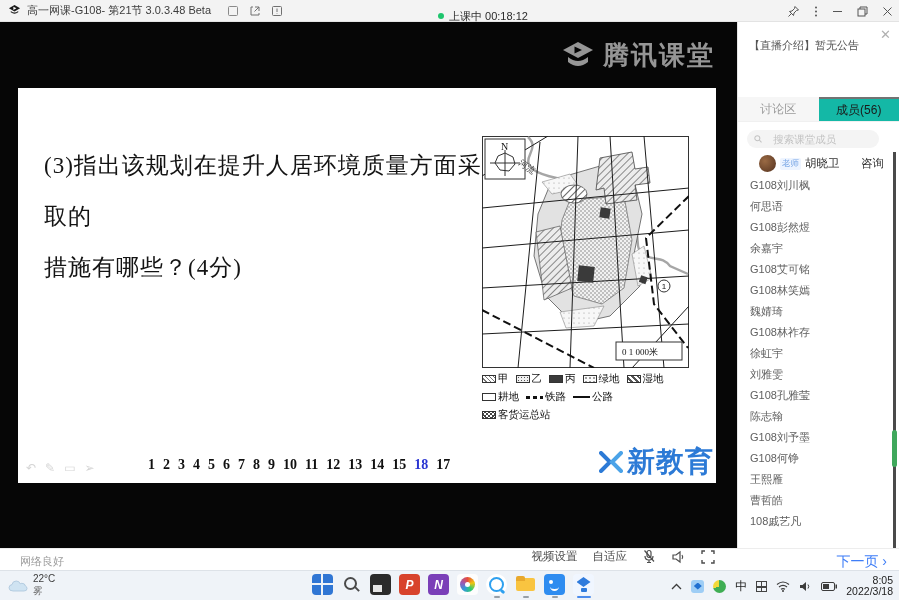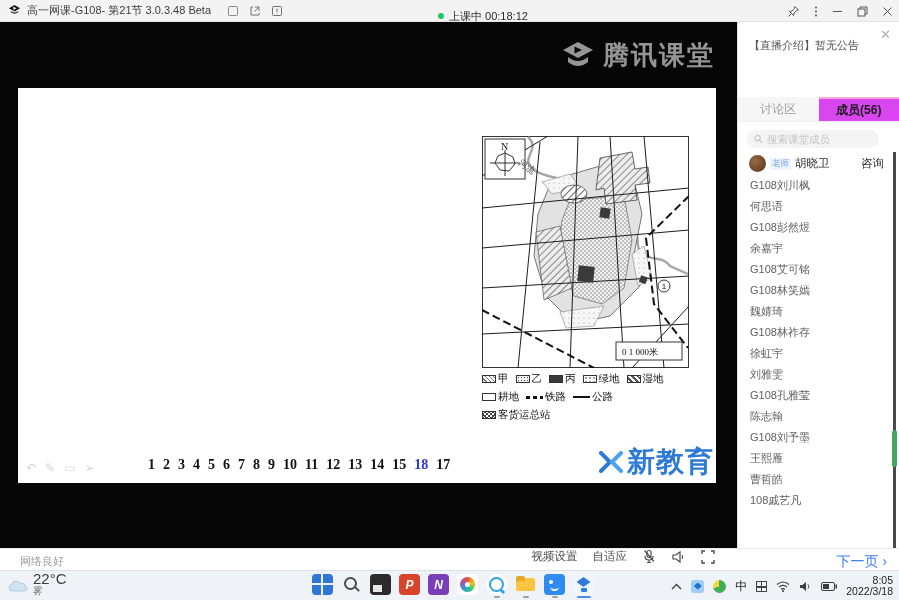--- a/index.html
+++ b/index.html
@@ -49,46 +49,46 @@
   .sw-road { width:17px; height:2px; border:none; background:#111; }
   .sw-cross { background-image:repeating-linear-gradient(45deg,transparent 0 2px,#444 2px 3px),repeating-linear-gradient(-45deg,transparent 0 2px,#444 2px 3px); }
 
   
   .sidebar { position:absolute; left:737px; top:22px; width:162px; height:526px; background:#fff; border-left:1px solid #e5e5e5; overflow:hidden; }
   .sb-close { position:absolute; top:5px; right:8px; color:#b0b0b0; font-size:13px; cursor:default; }
   .announce { position:absolute; left:11px; top:16px; font-size:11px; color:#555; }
   .tabs { position:absolute; left:0; top:75px; width:100%; height:25px; display:flex; border-bottom:1px solid #f0f0f0; }
   .tab { flex:1; display:flex; align-items:center; justify-content:center; font-size:12px; }
   .tab.inactive { background:#f6f6f6; color:#9a9a9a; }
-  .tab.active { background:#d946ef; color:#1a1a1a; font-weight:bold; border-top:2px solid #f9a8d4; }
-  .searchbox { position:absolute; left:9px; top:108px; width:132px; height:18px; background:#f4f4f4; border-radius:10px; display:flex; align-items:center; padding:0 7px; gap:4px; }
+  .tab.active { background:#14b8a6; color:#1a1a1a; font-weight:normal; border-top:2px solid #737373; }
+  .searchbox { position:absolute; left:9px; top:108px; width:132px; height:18px; background:#f4f4f4; border-radius:10px; display:flex; align-items:center; padding:0 7px; gap:11px; }
   .searchbox input { border:none; outline:none; background:transparent; font-size:10.5px; color:#666; width:100%; }
   .searchbox input::placeholder { color:#c2c2c2; }
   .memberlist { position:absolute; left:0; top:130px; width:150px; bottom:0; overflow:hidden; }
-  .teacher-row { display:flex; align-items:center; gap:4px; height:23px; padding-left:11px; position:relative; }
+  .teacher-row { display:flex; align-items:center; gap:4px; height:23px; padding-left:11px; position:relative;margin-left:10px; }
   .avatar { width:17px; height:17px; border-radius:50%; background:radial-gradient(circle at 35% 35%,#9a6a44,#54321e); flex:0 0 auto; }
   .t-badge { font-size:8.5px; color:#7aa7e6; background:#edf4ff; border-radius:2px; padding:0 2px; }
   .t-name { font-size:11.5px; color:#333; }
   .consult { position:absolute; right:4px; font-size:11.5px; color:#333; }
   .member-row { height:21px; display:flex; align-items:center; padding-left:12px; font-size:11px; color:#606060; }
   .sb-track { position:absolute; right:3px; top:130px; bottom:0; width:3px; background:#4a4a4a; }
   .sb-thumb { position:absolute; right:2px; top:408px; height:37px; width:5px; border-radius:3px; background:#3fa85c; }
 
   
   .statusbar { position:absolute; left:0; top:548px; width:899px; height:22px; background:#fff; border-top:1px solid #ededed; }
   .net { position:absolute; left:20px; top:5px; font-size:11px; color:#9c9c9c; }
   .controls { position:absolute; right:184px; top:0; height:15px; display:flex; align-items:center; gap:15px; font-size:11.5px; color:#4c4c4c; }
   .controls svg { display:block; }
   .nextpage { position:absolute; right:12px; top:4px; font-size:14px; color:#3f7ef7; }
 
   
   .taskbar { position:absolute; left:0; top:570px; width:899px; height:30px; background:#eff3f8; border-top:1px solid #dde2e8; }
   .weather { position:absolute; left:8px; top:2px; display:flex; align-items:center; gap:5px; }
   .w-txt { display:flex; flex-direction:column; line-height:12px; }
-  .w-temp { font-size:15px; color:#3b3b3b; }
+  .w-temp { font-size:10px; color:#3b3b3b; }
   .w-desc { font-size:9.5px; color:#6a6a6a; }
   .apps { position:absolute; left:308px; top:1px; display:flex; }
   .tb-item { width:29px; height:28px; display:flex; flex-direction:column; align-items:center; justify-content:flex-start; padding-top:2px; }
   .glyph { width:21px; height:21px; border-radius:4px; position:relative; display:block; }
   .ind { width:6px; height:2px; border-radius:1px; margin-top:1px; background:transparent; }
   .tb-item.running .ind { background:#98a0a8; }
   .tb-item.active-app .ind { background:#4b8bec; width:14px; }
   .icon-start { background:#3076d4; background-image:linear-gradient(90deg,transparent 9px,#eff3f8 9px 11px,transparent 11px),linear-gradient(transparent 9px,#eff3f8 9px 11px,transparent 11px); }
   .icon-search::before { content:""; position:absolute; left:3px; top:3px; width:9px; height:9px; border:2px solid #4a4a4a; border-radius:50%; }
   .icon-search::after { content:""; position:absolute; left:13px; top:14px; width:6px; height:2px; background:#4a4a4a; transform:rotate(45deg); }
@@ -182,20 +182,24 @@
     <div class="watermark">
       <svg width="34" height="30" viewBox="0 0 34 30">
           <path d="M17 1 L32 9 L17 17 L2 9 Z" fill="#969696"></path>
           <path d="M13.5 5.5 L21 9 L13.5 12.5 Z" fill="#060606"></path>
           <path d="M7 16 Q17 24 27 16 L27 21 Q17 29 7 21 Z" fill="#969696"></path>
         </svg>
       <span class="wm-text">腾讯课堂</span>
     </div>
 
     <div class="slide">
+      <div class="question">
+        <div>(3)指出该规划在提升人居环境质量方面采取的</div>
+        <div>措施有哪些？(4分)</div>
+      </div>
 
       <div class="mapbox">
         <svg width="207" height="232" viewBox="0 0 207 232">
           <defs>
             <pattern id="p-hatch" width="5" height="5" patternUnits="userSpaceOnUse" patternTransform="rotate(45)">
               <rect width="5" height="5" fill="#ececec"></rect>
                 <line x1="0" y1="0" x2="0" y2="5" stroke="#6e6e6e" stroke-width="1.6"></line>
             </pattern>
             <pattern id="p-stipple" width="4" height="4" patternUnits="userSpaceOnUse">
               <rect width="4" height="4" fill="#f1f1f1"></rect>
@@ -404,20 +408,23 @@
           <div class="member-row">
             <span>G108孔雅莹</span>
           </div>
           <div class="member-row">
             <span>陈志翰</span>
           </div>
           <div class="member-row">
             <span>G108刘予墨</span>
           </div>
           <div class="member-row">
+            <span>G108何铮</span>
+          </div>
+          <div class="member-row">
             <span>王熙雁</span>
           </div>
           <div class="member-row">
             <span>曹哲皓</span>
           </div>
           <div class="member-row">
             <span>108戚艺凡</span>
           </div>
         </div>
     </div>

